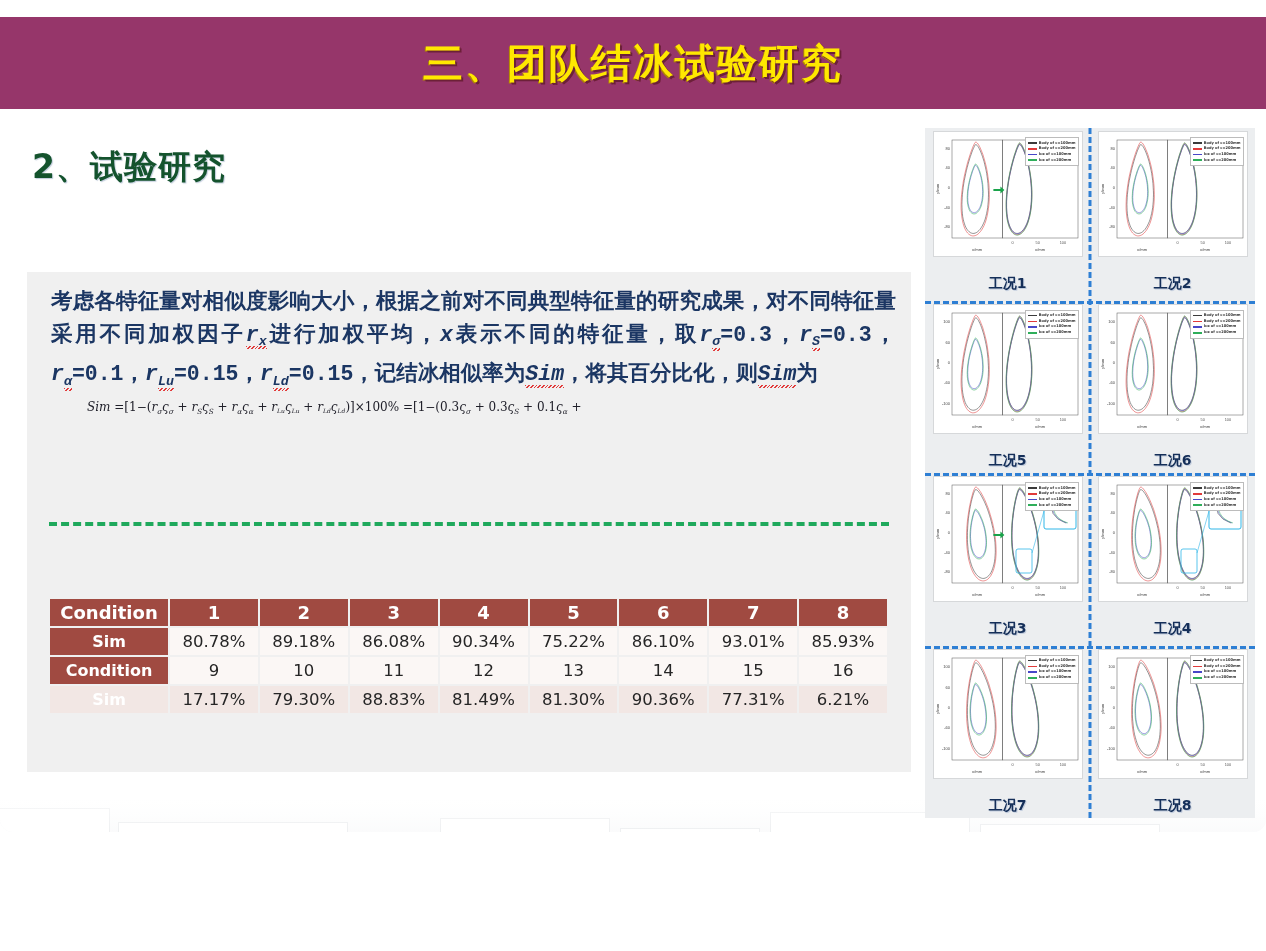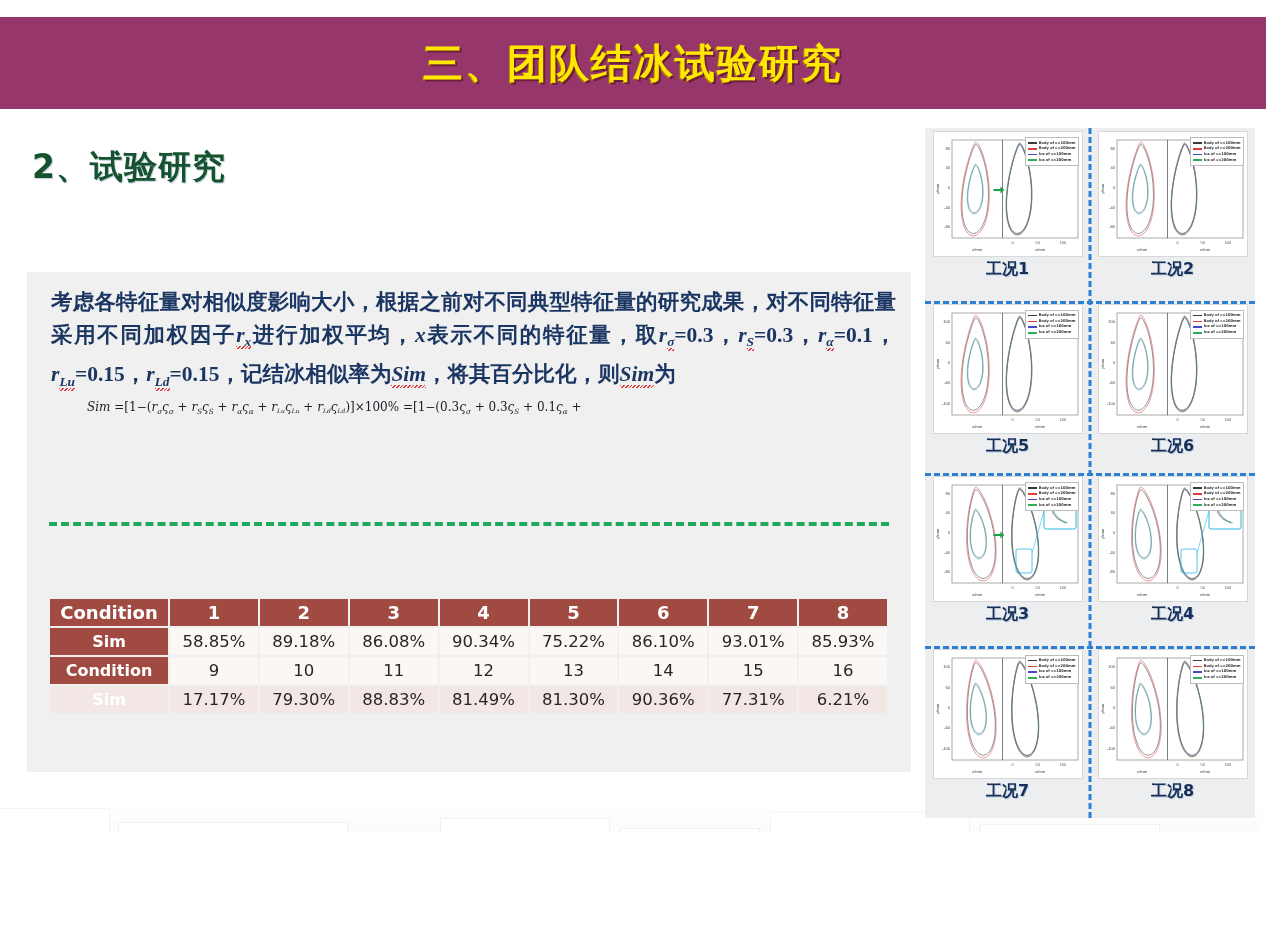--- a/index.html
+++ b/index.html
@@ -119,21 +119,21 @@
     height: 500px;
     background: #f0f0f0;
     box-sizing: border-box;
   }
 
   .para {
     position: absolute;
     left: 24px;
     top: 14px;
     width: 845px;
-    font-family: Liberation Serif, serif;
+    font-family: Liberation Mono, monospace;
     font-size: 21.5px;
     line-height: 33px;
     color: #1b3663;
     font-weight: 700;
     text-align: justify;
   }
   .para .sq { font-style: italic; }
   .sub { font-size: 0.62em; vertical-align: -0.32em; font-style: italic; }
   .squig {
     background-image: repeating-linear-gradient(135deg, #e23b3b 0 1.2px, transparent 1.2px 2.6px);
@@ -244,23 +244,23 @@
     width: 150px;
     height: 126px;
     background: #ffffff;
     border: 1px solid #d6d8da;
     position: relative;
     box-sizing: border-box;
     overflow: hidden;
   }
   .chart-cell.tall .plot-box { height: 130px; }
   .chart-cell .cond-label {
-    margin-top: 2px;
+    margin-top: 18px;
     font-family: "DejaVu Sans", "Liberation Sans", sans-serif;
-    font-size: 16px;
+    font-size: 14px;
     font-weight: 700;
     color: #152f59;
     text-shadow: 1px 1px 0 rgba(170,185,210,0.6);
     white-space: nowrap;
     text-align: right;
   }
 
   
   .cp-vline {
     position: absolute;
@@ -442,21 +442,21 @@
             <td>2</td>
             <td>3</td>
             <td>4</td>
             <td>5</td>
             <td>6</td>
             <td>7</td>
             <td>8</td>
           </tr>
           <tr>
             <td class="rowhead">Sim</td>
-            <td>58.85%</td>
+            <td>80.78%</td>
             <td>89.18%</td>
             <td>86.08%</td>
             <td>90.34%</td>
             <td>75.22%</td>
             <td>86.10%</td>
             <td>93.01%</td>
             <td>85.93%</td>
           </tr>
           <tr class="">
             <td class="rowhead">Condition</td>

